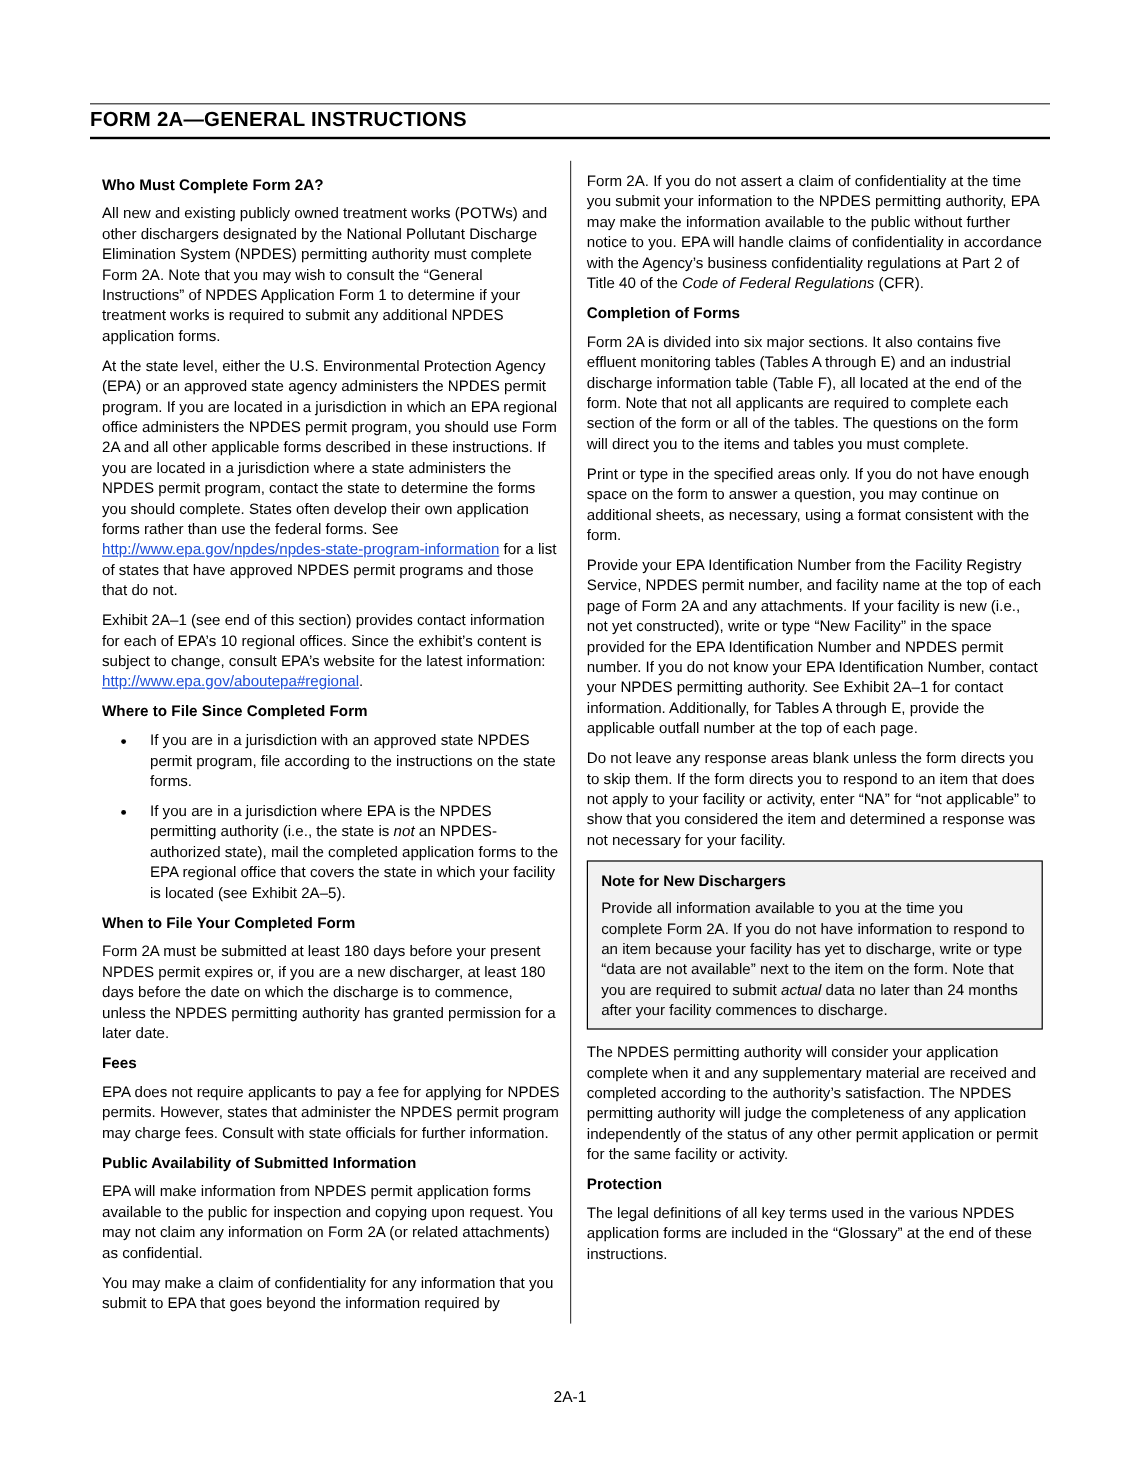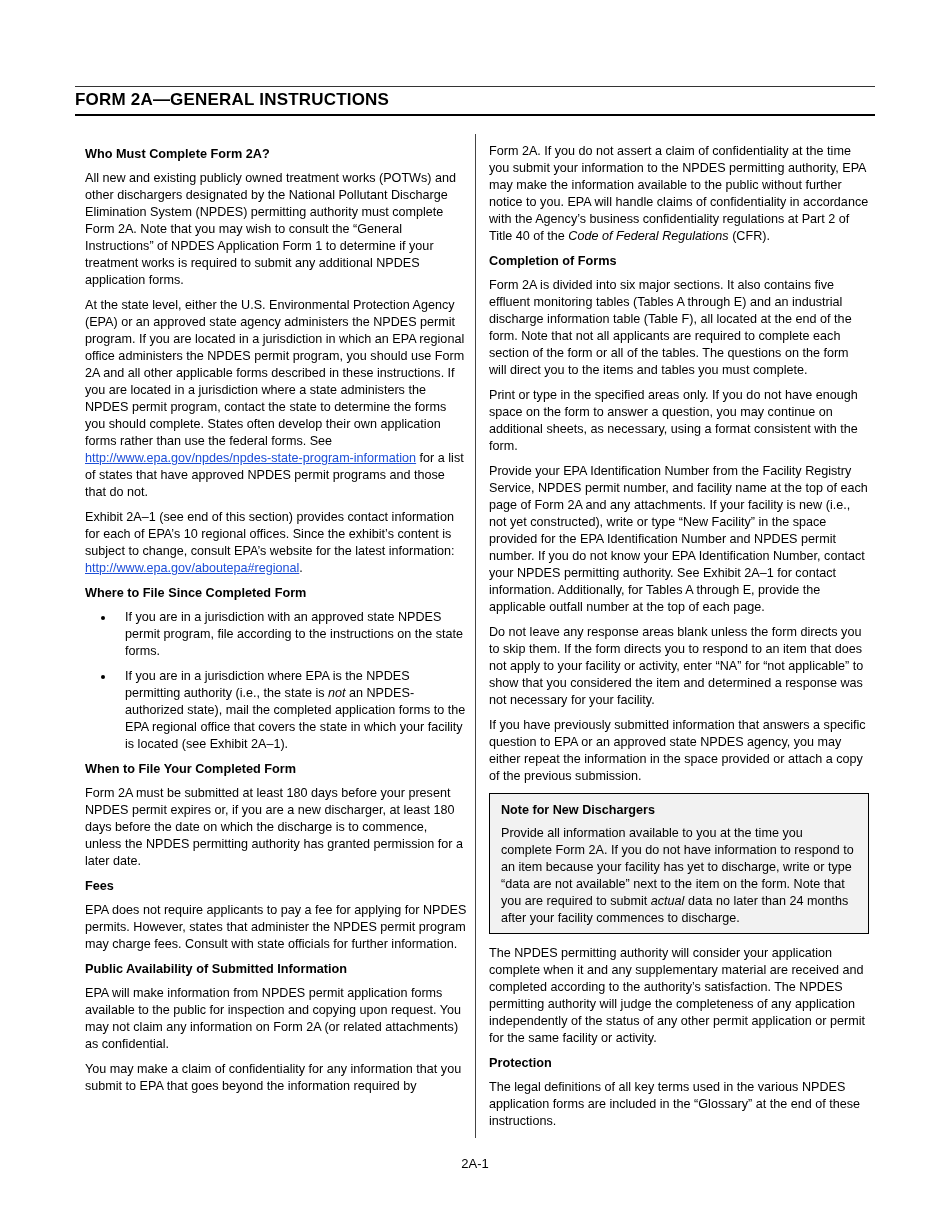--- a/index.html
+++ b/index.html
@@ -86,38 +86,37 @@
 
   <div class="columns">
     <div class="col col-left">
         <h2>Who Must Complete Form 2A?</h2>
         <p><span>All new and existing publicly owned treatment works (POTWs) and other dischargers designated by the National Pollutant Discharge Elimination System (NPDES) permitting authority must complete Form 2A. Note that you may wish to consult the “General Instructions” of NPDES Application Form 1 to determine if your treatment works is required to submit any additional NPDES application forms.</span></p>
         <p><span>At the state level, either the U.S. Environmental Protection Agency (EPA) or an approved state agency administers the NPDES permit program. If you are located in a jurisdiction in which an EPA regional office administers the NPDES permit program, you should use Form 2A and all other applicable forms described in these instructions. If you are located in a jurisdiction where a state administers the NPDES permit program, contact the state to determine the forms you should complete. States often develop their own application forms rather than use the federal forms. See </span><a class="doc-link" href="#">http://www.epa.gov/npdes/npdes-state-program-information</a><span> for a list of states that have approved NPDES permit programs and those that do not.</span></p>
         <p><span>Exhibit 2A–1 (see end of this section) provides contact information for each of EPA’s 10 regional offices. Since the exhibit’s content is subject to change, consult EPA’s website for the latest information: </span><a class="doc-link" href="#">http://www.epa.gov/aboutepa#regional</a><span>.</span></p>
         <h2>Where to File Since Completed Form</h2>
         <ul>
           <li><span>If you are in a jurisdiction with an approved state NPDES permit program, file according to the instructions on the state forms.</span></li>
-          <li><span>If you are in a jurisdiction where EPA is the NPDES permitting authority (i.e., the state is </span><span class="italic">not</span><span> an NPDES-authorized state), mail the completed application forms to the EPA regional office that covers the state in which your facility is located (see Exhibit 2A–1).</span></li>
+          <li><span>If you are in a jurisdiction where EPA is the NPDES permitting authority (i.e., the state is </span><span class="italic">not</span><span> an NPDES-authorized state), mail the completed application forms to the EPA regional office that covers the state in which your facility is located (see Exhibit 2A–5).</span></li>
         </ul>
         <h2>When to File Your Completed Form</h2>
         <p><span>Form 2A must be submitted at least 180 days before your present NPDES permit expires or, if you are a new discharger, at least 180 days before the date on which the discharge is to commence, unless the NPDES permitting authority has granted permission for a later date.</span></p>
         <h2>Fees</h2>
         <p><span>EPA does not require applicants to pay a fee for applying for NPDES permits. However, states that administer the NPDES permit program may charge fees. Consult with state officials for further information.</span></p>
         <h2>Public Availability of Submitted Information</h2>
         <p><span>EPA will make information from NPDES permit application forms available to the public for inspection and copying upon request. You may not claim any information on Form 2A (or related attachments) as confidential.</span></p>
         <p><span>You may make a claim of confidentiality for any information that you submit to EPA that goes beyond the information required by</span></p>
       </div>
     <div class="col col-right">
         <p><span>Form 2A. If you do not assert a claim of confidentiality at the time you submit your information to the NPDES permitting authority, EPA may make the information available to the public without further notice to you. EPA will handle claims of confidentiality in accordance with the Agency’s business confidentiality regulations at Part 2 of Title 40 of the </span><span class="italic">Code of Federal Regulations</span><span> (CFR).</span></p>
         <h2>Completion of Forms</h2>
         <p><span>Form 2A is divided into six major sections. It also contains five effluent monitoring tables (Tables A through E) and an industrial discharge information table (Table F), all located at the end of the form. Note that not all applicants are required to complete each section of the form or all of the tables. The questions on the form will direct you to the items and tables you must complete.</span></p>
         <p><span>Print or type in the specified areas only. If you do not have enough space on the form to answer a question, you may continue on additional sheets, as necessary, using a format consistent with the form.</span></p>
         <p><span>Provide your EPA Identification Number from the Facility Registry Service, NPDES permit number, and facility name at the top of each page of Form 2A and any attachments. If your facility is new (i.e., not yet constructed), write or type “New Facility” in the space provided for the EPA Identification Number and NPDES permit number. If you do not know your EPA Identification Number, contact your NPDES permitting authority. See Exhibit 2A–1 for contact information. Additionally, for Tables A through E, provide the applicable outfall number at the top of each page.</span></p>
         <p><span>Do not leave any response areas blank unless the form directs you to skip them. If the form directs you to respond to an item that does not apply to your facility or activity, enter “NA” for “not applicable” to show that you considered the item and determined a response was not necessary for your facility.</span></p>
-        <p><span>If you have previously submitted information that answers a specific question to EPA or an approved state NPDES agency, you may either repeat the information in the space provided or attach a copy of the previous submission.</span></p>
         <div class="note-box">
           <div class="note-title">Note for New Dischargers</div>
           <p><span>Provide all information available to you at the time you complete Form 2A. If you do not have information to respond to an item because your facility has yet to discharge, write or type “data are not available” next to the item on the form. Note that you are required to submit </span><span class="italic">actual</span><span> data no later than 24 months after your facility commences to discharge.</span></p>
         </div>
         <p><span>The NPDES permitting authority will consider your application complete when it and any supplementary material are received and completed according to the authority’s satisfaction. The NPDES permitting authority will judge the completeness of any application independently of the status of any other permit application or permit for the same facility or activity.</span></p>
         <h2>Protection</h2>
         <p><span>The legal definitions of all key terms used in the various NPDES application forms are included in the “Glossary” at the end of these instructions.</span></p>
       </div>
   </div>
 

